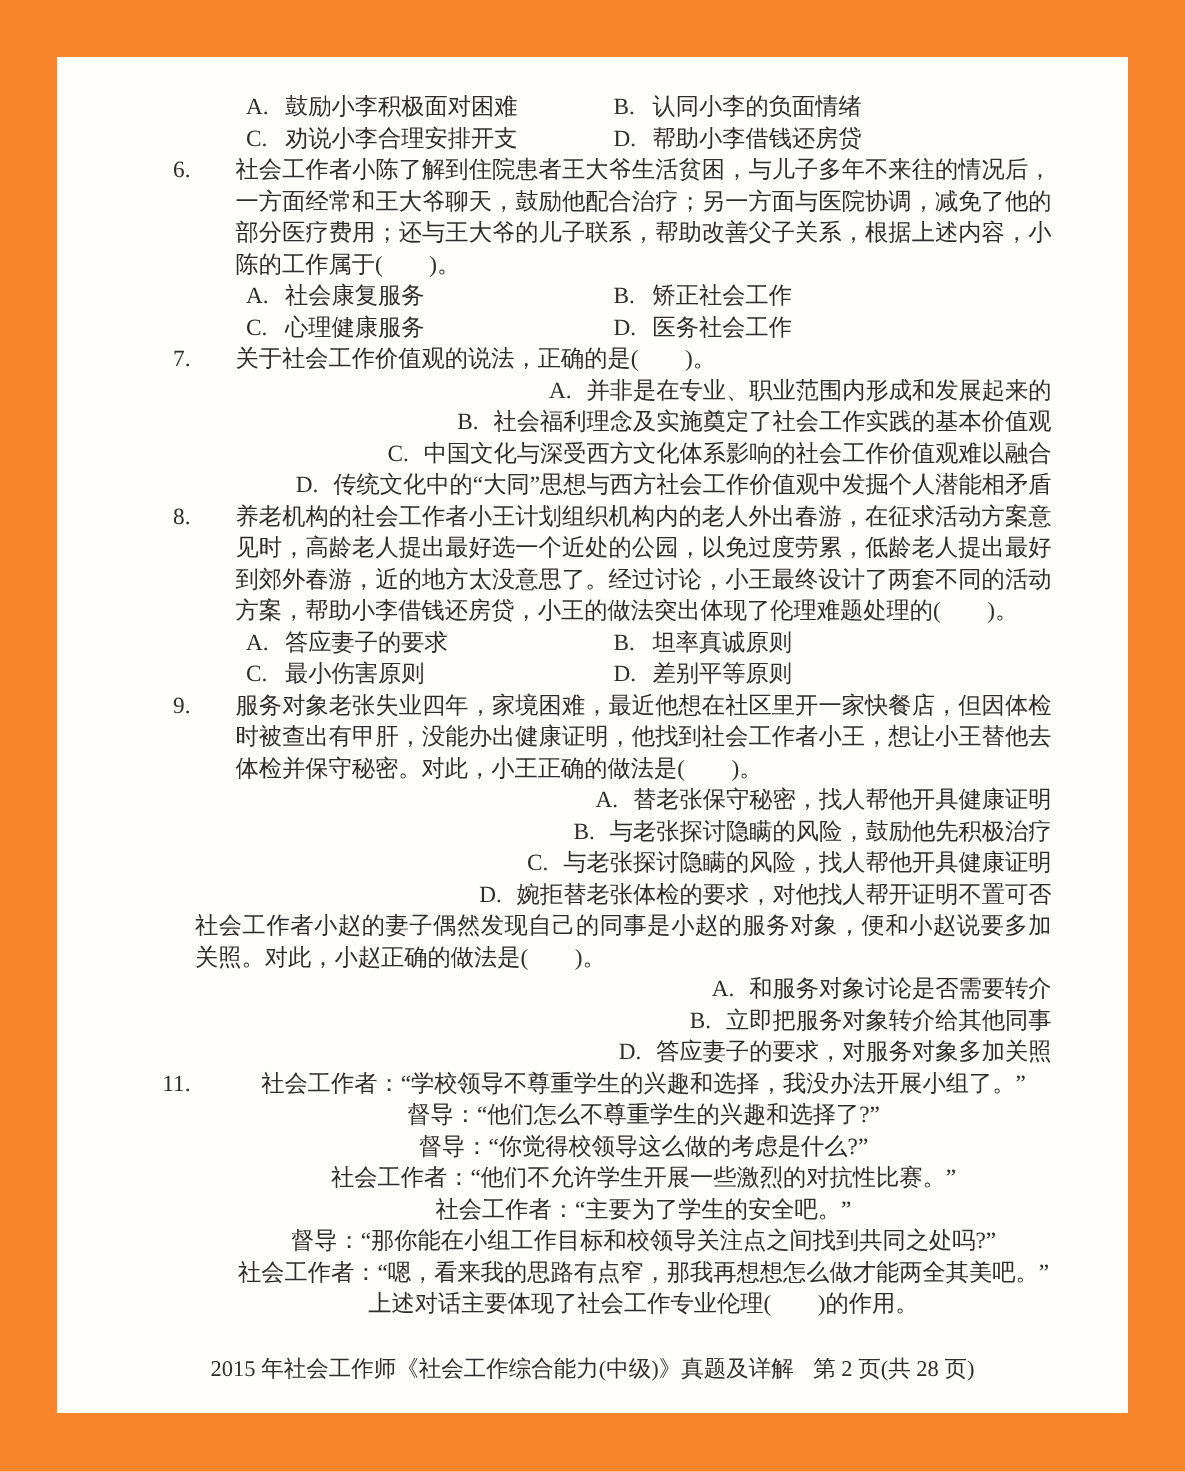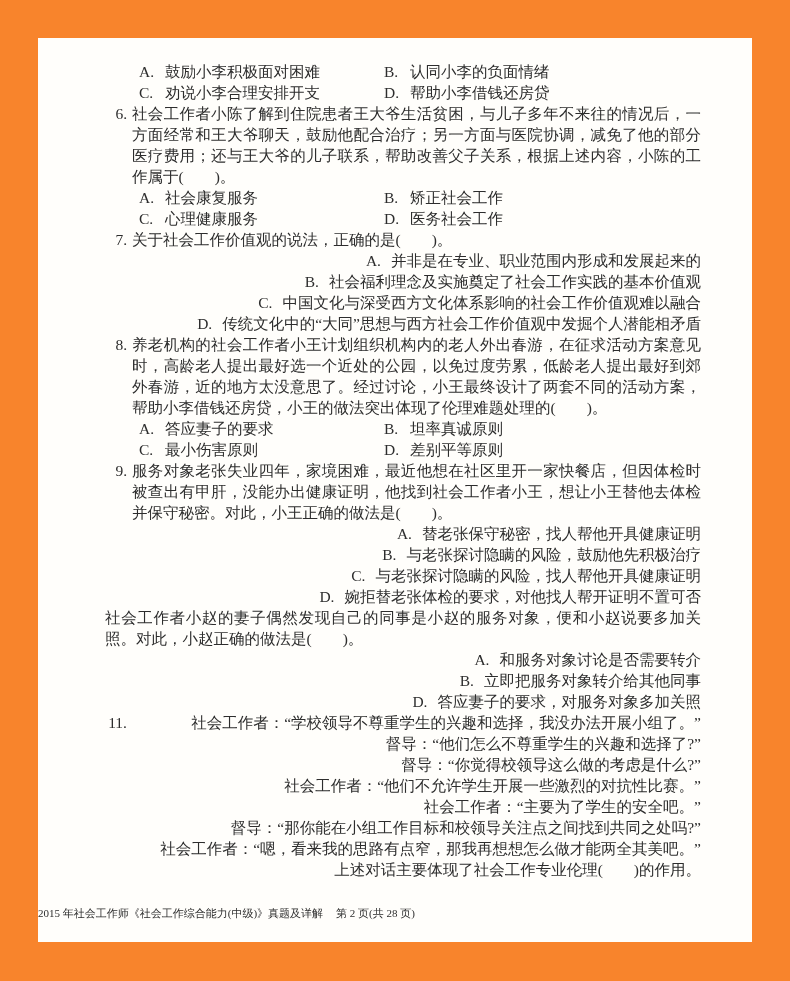--- a/index.html
+++ b/index.html
@@ -24,36 +24,36 @@
     font-size: 15.5px;
     line-height: 21px;
   }
   .q { display: flex; }
   .qnum {
     width: 27px; flex: none;
     text-align: right;
     padding-right: 5px;
     box-sizing: border-box;
   }
-  .qbody { flex: 1; min-width: 0; text-align: justify; }
+  .qbody { flex: 1; min-width: 0; text-align: justify; margin-left: 25px; }
   .opts1 .opt { padding-left: 7px; text-align: right; }
   .opts2 {
     display: grid;
     grid-template-columns: 245px 1fr;
   }
   .opts2 .opt { padding-left: 7px; text-align: left; white-space: nowrap; }
   .opt-letter { display: inline-block; min-width: 16px; margin-right: 10px; }
-  .dialogue-line { text-align: right; }
+  .dialogue-line { text-align: center; }
   .footer {
     position: absolute;
     left: 0; top: 866px;
     width: 714px;
-    text-align: left;
+    text-align: center;
     color: #2d2d2d;
-    font-size: 11px;
+    font-size: 15px;
     line-height: 18px;
   }
   .footer .pageno { margin-left: 13px; }
 </style>
 </head>
 <body>
 
 <div class="page">
   <div class="content">
       <div class="q">

